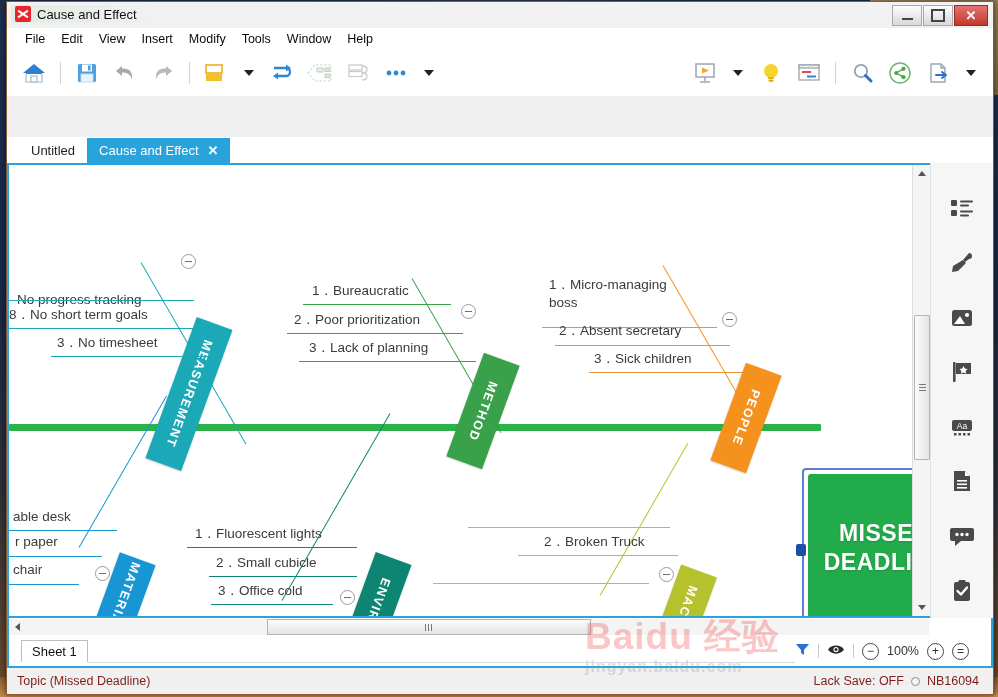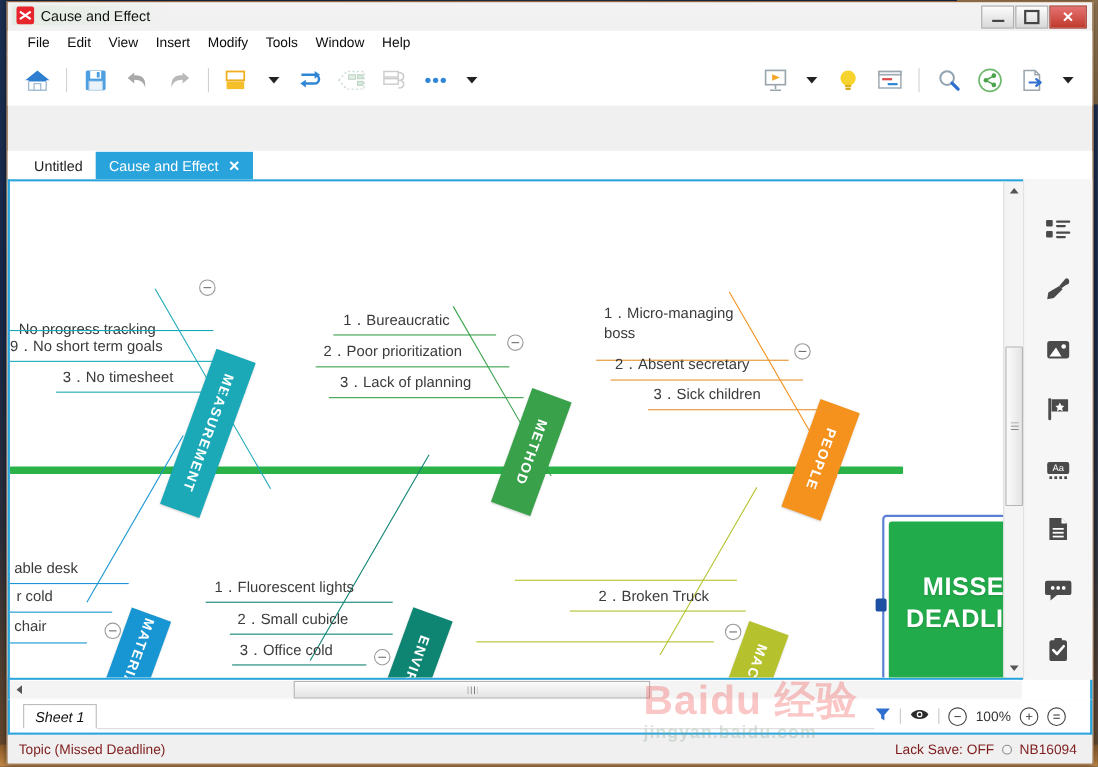--- a/index.html
+++ b/index.html
@@ -103,21 +103,21 @@
   #hleftbtn{width:17px;height:16px;display:flex;align-items:center;justify-content:center;}
   #hthumb{position:absolute;left:258px;width:322px;height:14px;
     background:linear-gradient(180deg,#fbfbfb,#e4e4e4);border:1px solid #b4b4b4;
     display:flex;align-items:center;justify-content:center;}
   .grip3h{width:9px;height:7px;background:
     linear-gradient(90deg,#7a7a7a 1px,transparent 1px) 0 0/3px 100% repeat-x;}
 
   #sheetrow{flex:0 0 30px;background:#fff;display:flex;align-items:center;
     border-left:2px solid #29a3dc;border-right:2px solid #29a3dc;border-bottom:2px solid #29a3dc;}
   .sheettab{margin-left:12px;padding:3px 10px;font-size:13px;color:#111;
-    border:1px solid #bdbdbd;border-bottom:0;background:#fff;font-style:italic;}
+    border:1px solid #bdbdbd;border-bottom:0;background:#fff;}
   .sheetfill{flex:1 1 auto;height:22px;border-bottom:1px solid #d9d9d9;}
   .zoomgroup{display:flex;align-items:center;gap:8px;padding-right:22px;font-size:12.5px;color:#333;}
   .zsep{width:1px;height:14px;background:#c8c8c8;}
   .rnd{width:15px;height:15px;border:1.6px solid #444;border-radius:50%;
     display:flex;align-items:center;justify-content:center;font-size:12px;color:#333;line-height:1;}
 
   #statusbar{flex:0 0 26px;background:#f0f0f0;display:flex;align-items:center;
     padding:0 14px 0 10px;font-size:12.5px;color:#7f1d1d;text-align:right;}
   #statusbar .sb-right{margin-left:auto;display:flex;align-items:center;gap:7px;}
   .dotcircle{width:7px;height:7px;border-radius:50%;border:1px solid #8d8d8d;background:#f4f4f4;}
@@ -341,21 +341,21 @@
         <div class="bstem" style="left:132px;top:97px;width:210px;border-color:#1ba9b8;transform:rotate(60deg);"></div>
         <div class="branch" style="left:180px;top:229px;width:38px;height:150px;background:#1ba9b8;
                     transform:translate(-19px,-75px) rotate(20deg);">
           <span>MEASUREMENT</span>
         </div>
         <div class="collapse" style="left:172px;top:89px;">
             <i></i>
           </div>
         <div class="bone" style="left:8px;top:115px;margin-top:12px;">No progress tracking</div>
         <div class="boneline" style="left:0;top:135px;width:185px;border-color:#1ba9b8;"></div>
-        <div class="bone" style="left:0px;top:141px;">9．No short term goals</div>
+        <div class="bone" style="left:0px;top:141px;">8．No short term goals</div>
         <div class="boneline" style="left:0;top:163px;width:200px;border-color:#1ba9b8;"></div>
         <div class="bone" style="left:48px;top:169px;">3．No timesheet</div>
         <div class="boneline" style="left:42px;top:191px;width:172px;border-color:#1ba9b8;"></div>
 
         <div class="bstem" style="left:403px;top:113px;width:178px;border-color:#3aa14b;transform:rotate(60deg);"></div>
         <div class="branch" style="left:474px;top:246px;width:38px;height:110px;background:#3aa14b;
                     transform:translate(-19px,-55px) rotate(20deg);">
           <span>METHOD</span>
         </div>
         <div class="collapse" style="left:452px;top:139px;">
@@ -386,21 +386,21 @@
         <div class="bstem" style="left:70px;top:382px;width:175px;border-color:#1796d3;transform:rotate(-60deg);"></div>
         <div class="branch" style="left:113px;top:437px;width:38px;height:92px;background:#1796d3;
                     transform:translate(-19px,-46px) rotate(20deg);">
           <span>MATERIALS</span>
         </div>
         <div class="collapse" style="left:86px;top:401px;">
             <i></i>
           </div>
         <div class="bone" style="left:4px;top:344px;">able desk</div>
         <div class="boneline" style="left:0;top:365px;width:108px;border-color:#1796d3;"></div>
-        <div class="bone" style="left:6px;top:369px;">r cold</div>
+        <div class="bone" style="left:6px;top:369px;">r paper</div>
         <div class="boneline" style="left:0;top:391px;width:93px;border-color:#1796d3;"></div>
         <div class="bone" style="left:4px;top:397px;">chair</div>
         <div class="boneline" style="left:0;top:419px;width:70px;border-color:#1796d3;"></div>
 
         <div class="bstem" style="left:273px;top:435px;width:216px;border-color:#0e8573;transform:rotate(-60deg);"></div>
         <div class="branch" style="left:359px;top:464px;width:38px;height:150px;background:#0e8573;
                     transform:translate(-19px,-75px) rotate(20deg);">
           <span>ENVIRONMENT</span>
         </div>
         <div class="collapse" style="left:331px;top:425px;">

